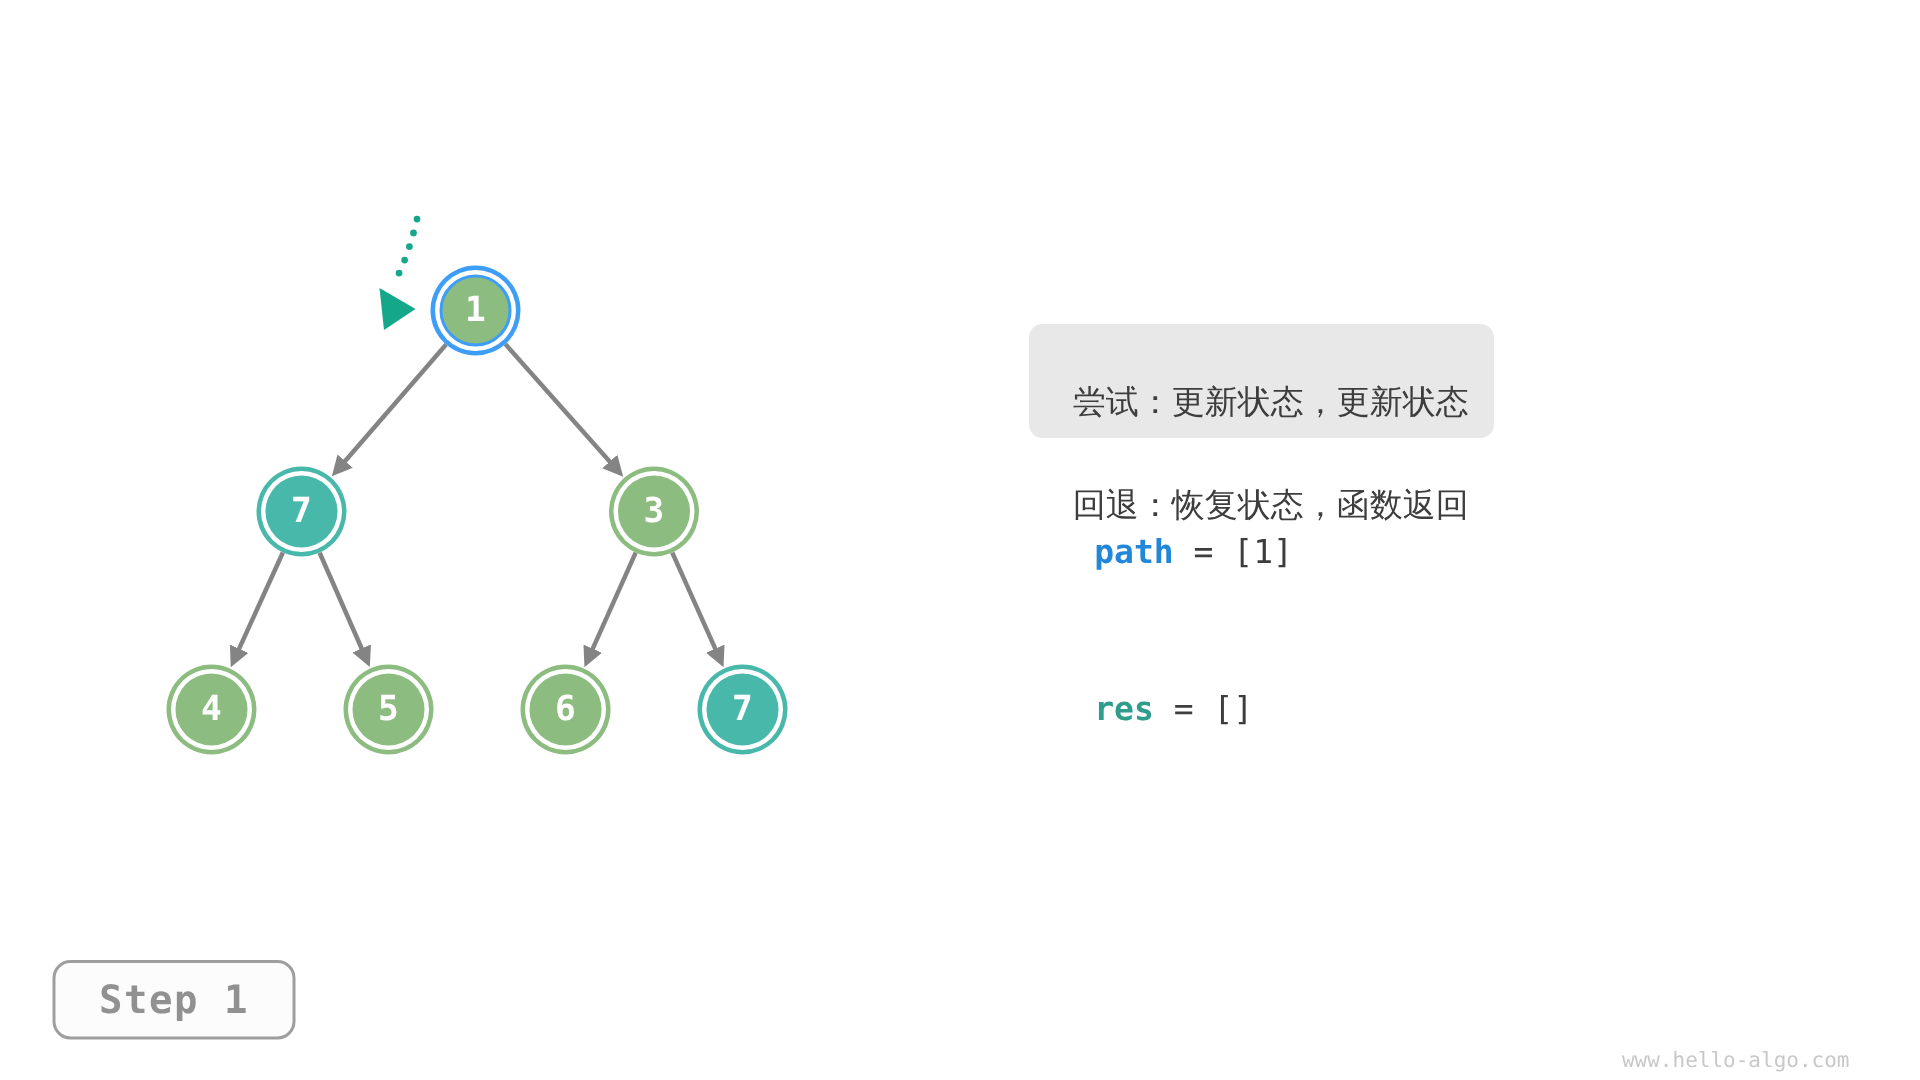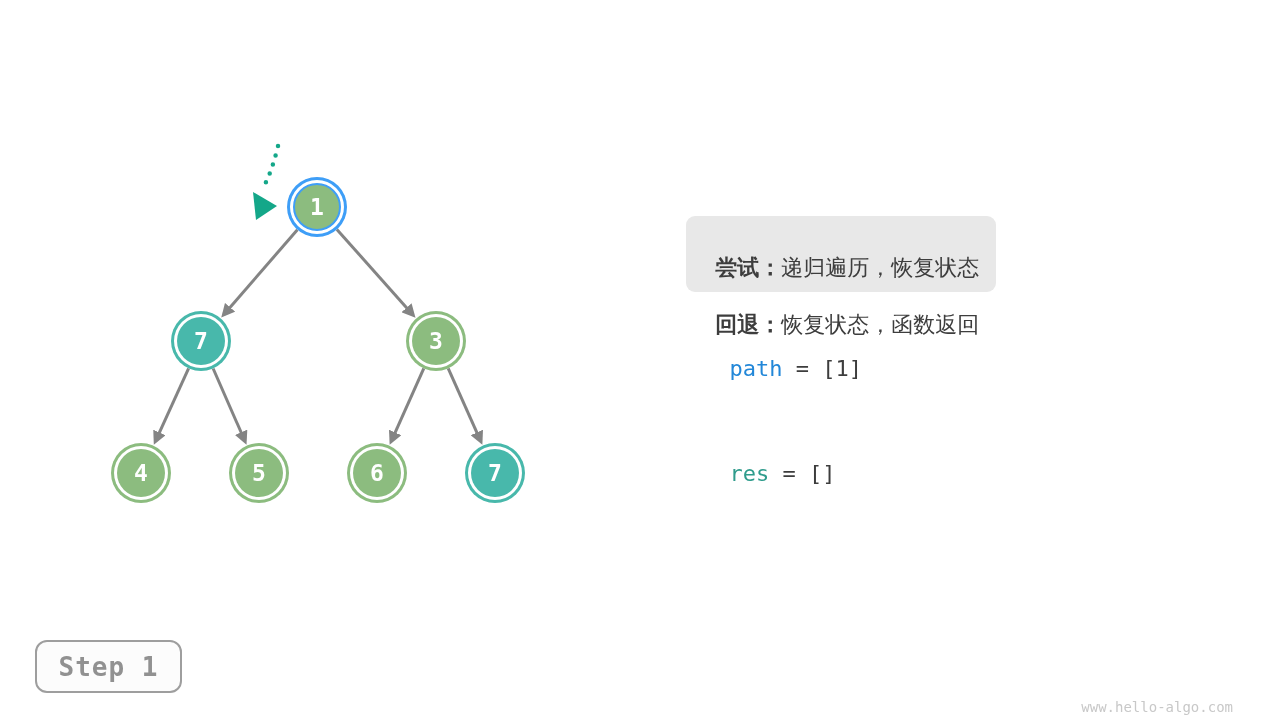--- a/index.html
+++ b/index.html
@@ -50,39 +50,39 @@
   .pos-n3{left:412px;top:317px;}
   .pos-n4{left:117px;top:449px;}
   .pos-n5{left:235px;top:449px;}
   .pos-n6{left:353px;top:449px;}
   .pos-n7{left:471px;top:449px;}
   
   .zh-line{
     position:absolute;color:var(--textDark);
     font-size:22px;line-height:27px;white-space:pre;
   }
-  .zh-line b{font-weight:700;}
+  .zh-line b{font-weight:400;}
   .try-box{
     left:686px;top:216px;
     background:var(--tryBoxBg);border-radius:9px;
     padding:11px 17px 11px 17px;
   }
-  .backtrack-line{left:703px;top:284px;}
+  .backtrack-line{left:703px;top:296px;}
   .codeline{
     position:absolute;white-space:pre;
     font:500 22px "DejaVu Sans Mono", monospace;color:var(--textDark);
   }
-  .codeline .var{font-weight:400;}
+  .codeline .var{font-weight:700;}
   .path-line{left:703px;top:331px;}
   .path-line .var{color:var(--pathBlue);}
   .res-line{left:703px;top:436px;}
   .res-line .var{color:var(--resTeal);}
   
   .step-badge{
-    position:absolute;left:35px;top:640px;width:147px;height:53px;
+    position:absolute;left:35px;top:640px;width:162px;height:53px;
     border:2px solid var(--stepBorder);border-radius:12px;background:#fcfcfc;
     display:flex;align-items:center;justify-content:center;
     font:700 26px "DejaVu Sans Mono", monospace;color:var(--stepGray);
     letter-spacing:1px;
   }
   
   .watermark{
     position:absolute;right:47px;top:699px;
     font:400 14px "DejaVu Sans Mono", monospace;color:var(--watermarkGray);
   }
@@ -112,21 +112,21 @@
 
 <div class="node current pos-n1">1</div>
 <div class="node teal pos-n2">7</div>
 <div class="node green pos-n3">3</div>
 <div class="node green pos-n4">4</div>
 <div class="node green pos-n5">5</div>
 <div class="node green pos-n6">6</div>
 <div class="node teal pos-n7">7</div>
 
 <div class="zh-line try-box">
-  <b>尝试：</b><span>递归遍历，恢复状态</span>
+  <b>尝试：</b><span>更新状态，更新状态</span>
 </div>
 
 <div class="zh-line backtrack-line">
   <b>回退：</b><span>恢复状态，函数返回</span>
 </div>
 
 <div class="codeline path-line">
   <span class="var">path</span><span class="val"> = [1]</span>
 </div>
 

